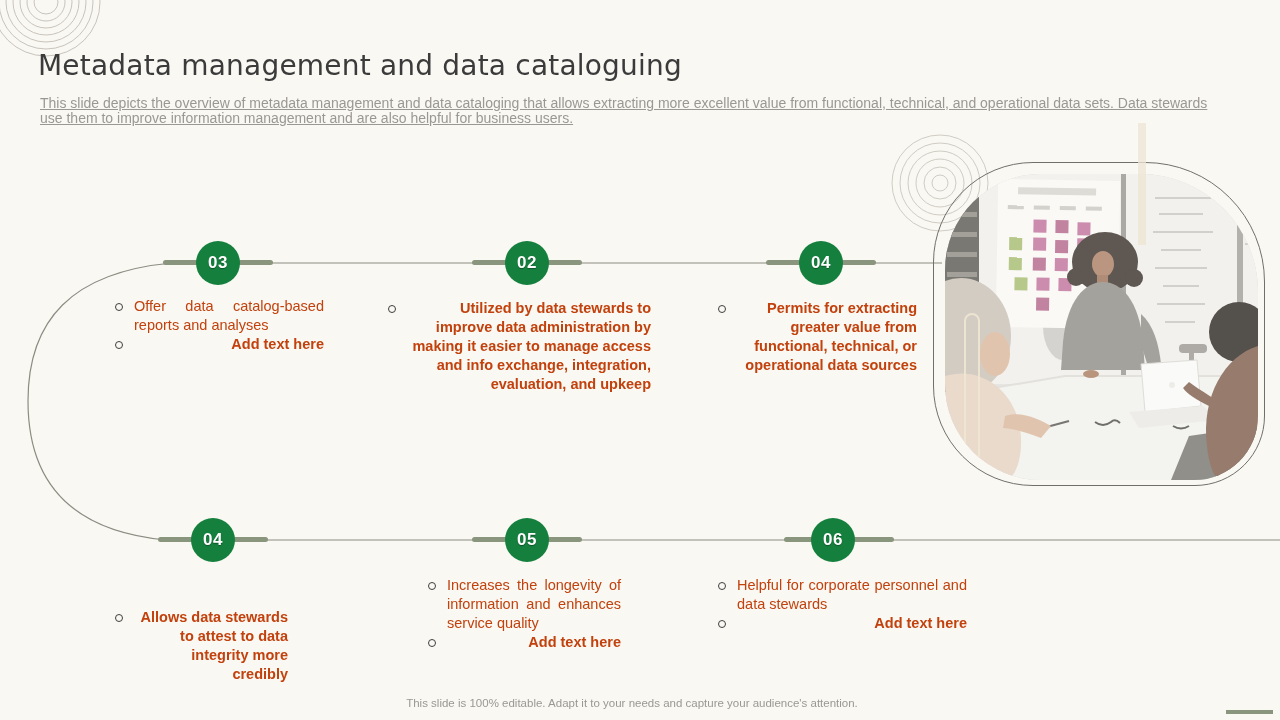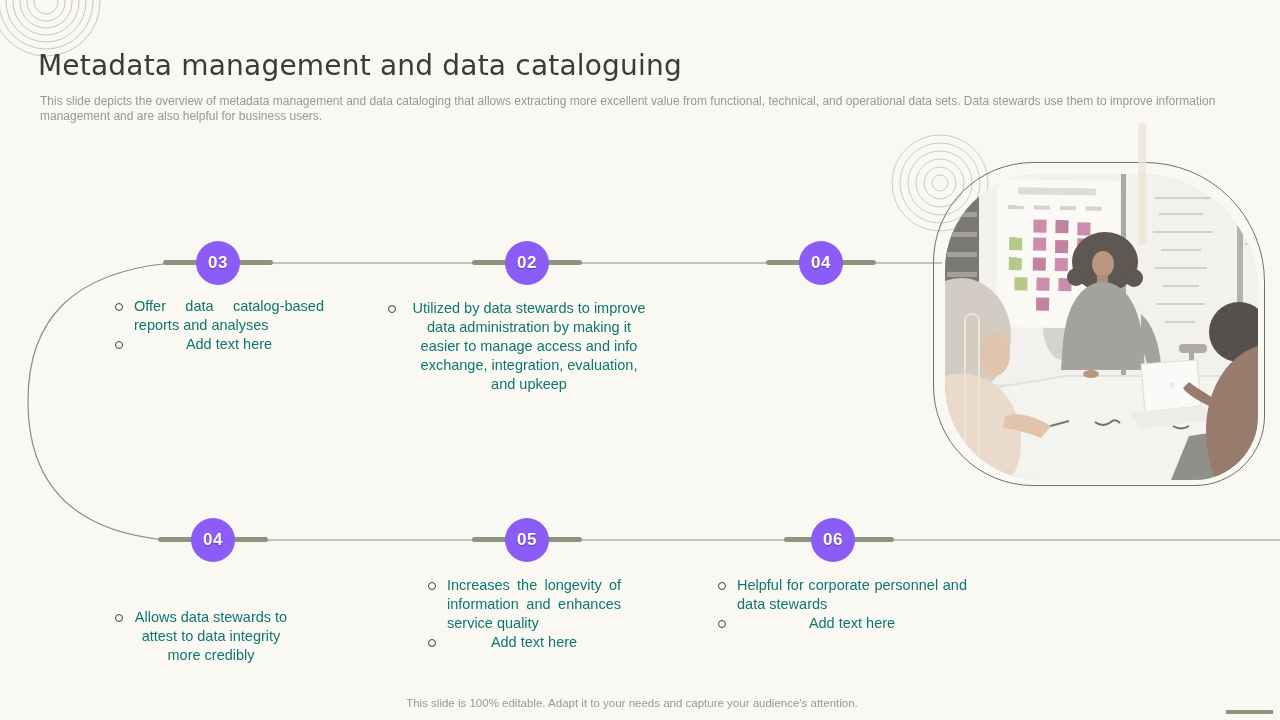--- a/index.html
+++ b/index.html
@@ -13,57 +13,57 @@
 
   
   .title{
     position:absolute;left:38px;top:30px;width:1100px;
     font-family:"DejaVu Sans", sans-serif;
     font-size:28px;font-weight:400;letter-spacing:0.2px;
     color:#3b3b3b;
   }
   .subtitle{
     position:absolute;left:40px;top:82px;width:1180px;
-    font-size:12px;line-height:15px;color:#9a9893;
+    font-size:14px;line-height:15px;color:#9a9893;text-decoration:underline;
   }
 
   
   .corner-arcs{position:absolute;left:0;top:0;}
   .rings{position:absolute;left:885px;top:128px;}
   .timeline-svg{position:absolute;left:0;top:0;}
   .beige-bar{
     position:absolute;left:1138px;top:123px;width:8px;height:122px;
     background:rgba(236,229,211,0.78);
   }
   .page-bar{
     position:absolute;left:1226px;top:710px;width:47px;height:4px;
     background:#8A957E;
   }
 
   
   .dash{position:absolute;height:5px;width:110px;background:#8A957E;border-radius:2.5px;}
   .badge{
     position:absolute;width:44px;height:44px;border-radius:50%;
-    background:#8b5cf6;color:#fff;
+    background:#15803d;color:#fff;
     display:flex;align-items:center;justify-content:center;
     font-size:17px;font-weight:bold;letter-spacing:.5px;
     text-shadow:0 1px 1px rgba(0,0,0,0.35);
   }
   #dash-03{left:163px;top:260px;} #badge-03{left:196px;top:241px;}
   #dash-02{left:472px;top:260px;} #badge-02{left:505px;top:241px;}
   #dash-01{left:766px;top:260px;} #badge-01{left:799px;top:241px;}
   #dash-04{left:158px;top:537px;} #badge-04{left:191px;top:518px;}
   #dash-05{left:472px;top:537px;} #badge-05{left:505px;top:518px;}
   #dash-06{left:784px;top:537px;} #badge-06{left:811px;top:518px;}
 
   
-  .bullets{position:absolute;color:#0f766e;font-size:14.5px;line-height:19px;}
+  .bullets{position:absolute;color:#c2410c;font-size:14.5px;line-height:19px;}
   .bullets ul{list-style:none;margin:0;padding:0;}
   .bullets li{position:relative;padding-left:22px;text-align:justify;}
-  .bullets li:last-child{text-align:center;}
+  .bullets li:last-child{text-align:right;font-weight:bold;}
   .bullets li::before{
     content:"";position:absolute;left:3px;top:6px;
     width:6px;height:6px;border:1.2px solid #3f3f3f;border-radius:50%;
   }
   #bullets-03{left:112px;top:297px;width:212px;}
   #bullets-02{left:385px;top:299px;width:266px;}
   #bullets-01{left:715px;top:299px;width:202px;}
   #bullets-04{left:112px;top:576px;width:176px;margin-top:32px;}
   #bullets-05{left:425px;top:576px;width:196px;}
   #bullets-06{left:715px;top:576px;width:252px;}
@@ -249,20 +249,25 @@
       <ul>
         <li>Offer data catalog-based reports and analyses</li>
         <li>Add text here</li>
       </ul>
     </div>
   <div class="bullets" id="bullets-02">
       <ul>
         <li>Utilized by data stewards to improve data administration by making it easier to manage access and info exchange, integration, evaluation, and upkeep</li>
       </ul>
     </div>
+  <div class="bullets" id="bullets-01">
+      <ul>
+        <li>Permits for extracting greater value from functional, technical, or operational data sources</li>
+      </ul>
+    </div>
   <div class="bullets" id="bullets-04">
       <ul>
         <li>Allows data stewards to attest to data integrity more credibly</li>
       </ul>
     </div>
   <div class="bullets" id="bullets-05">
       <ul>
         <li>Increases the longevity of information and enhances service quality</li>
         <li>Add text here</li>
       </ul>

